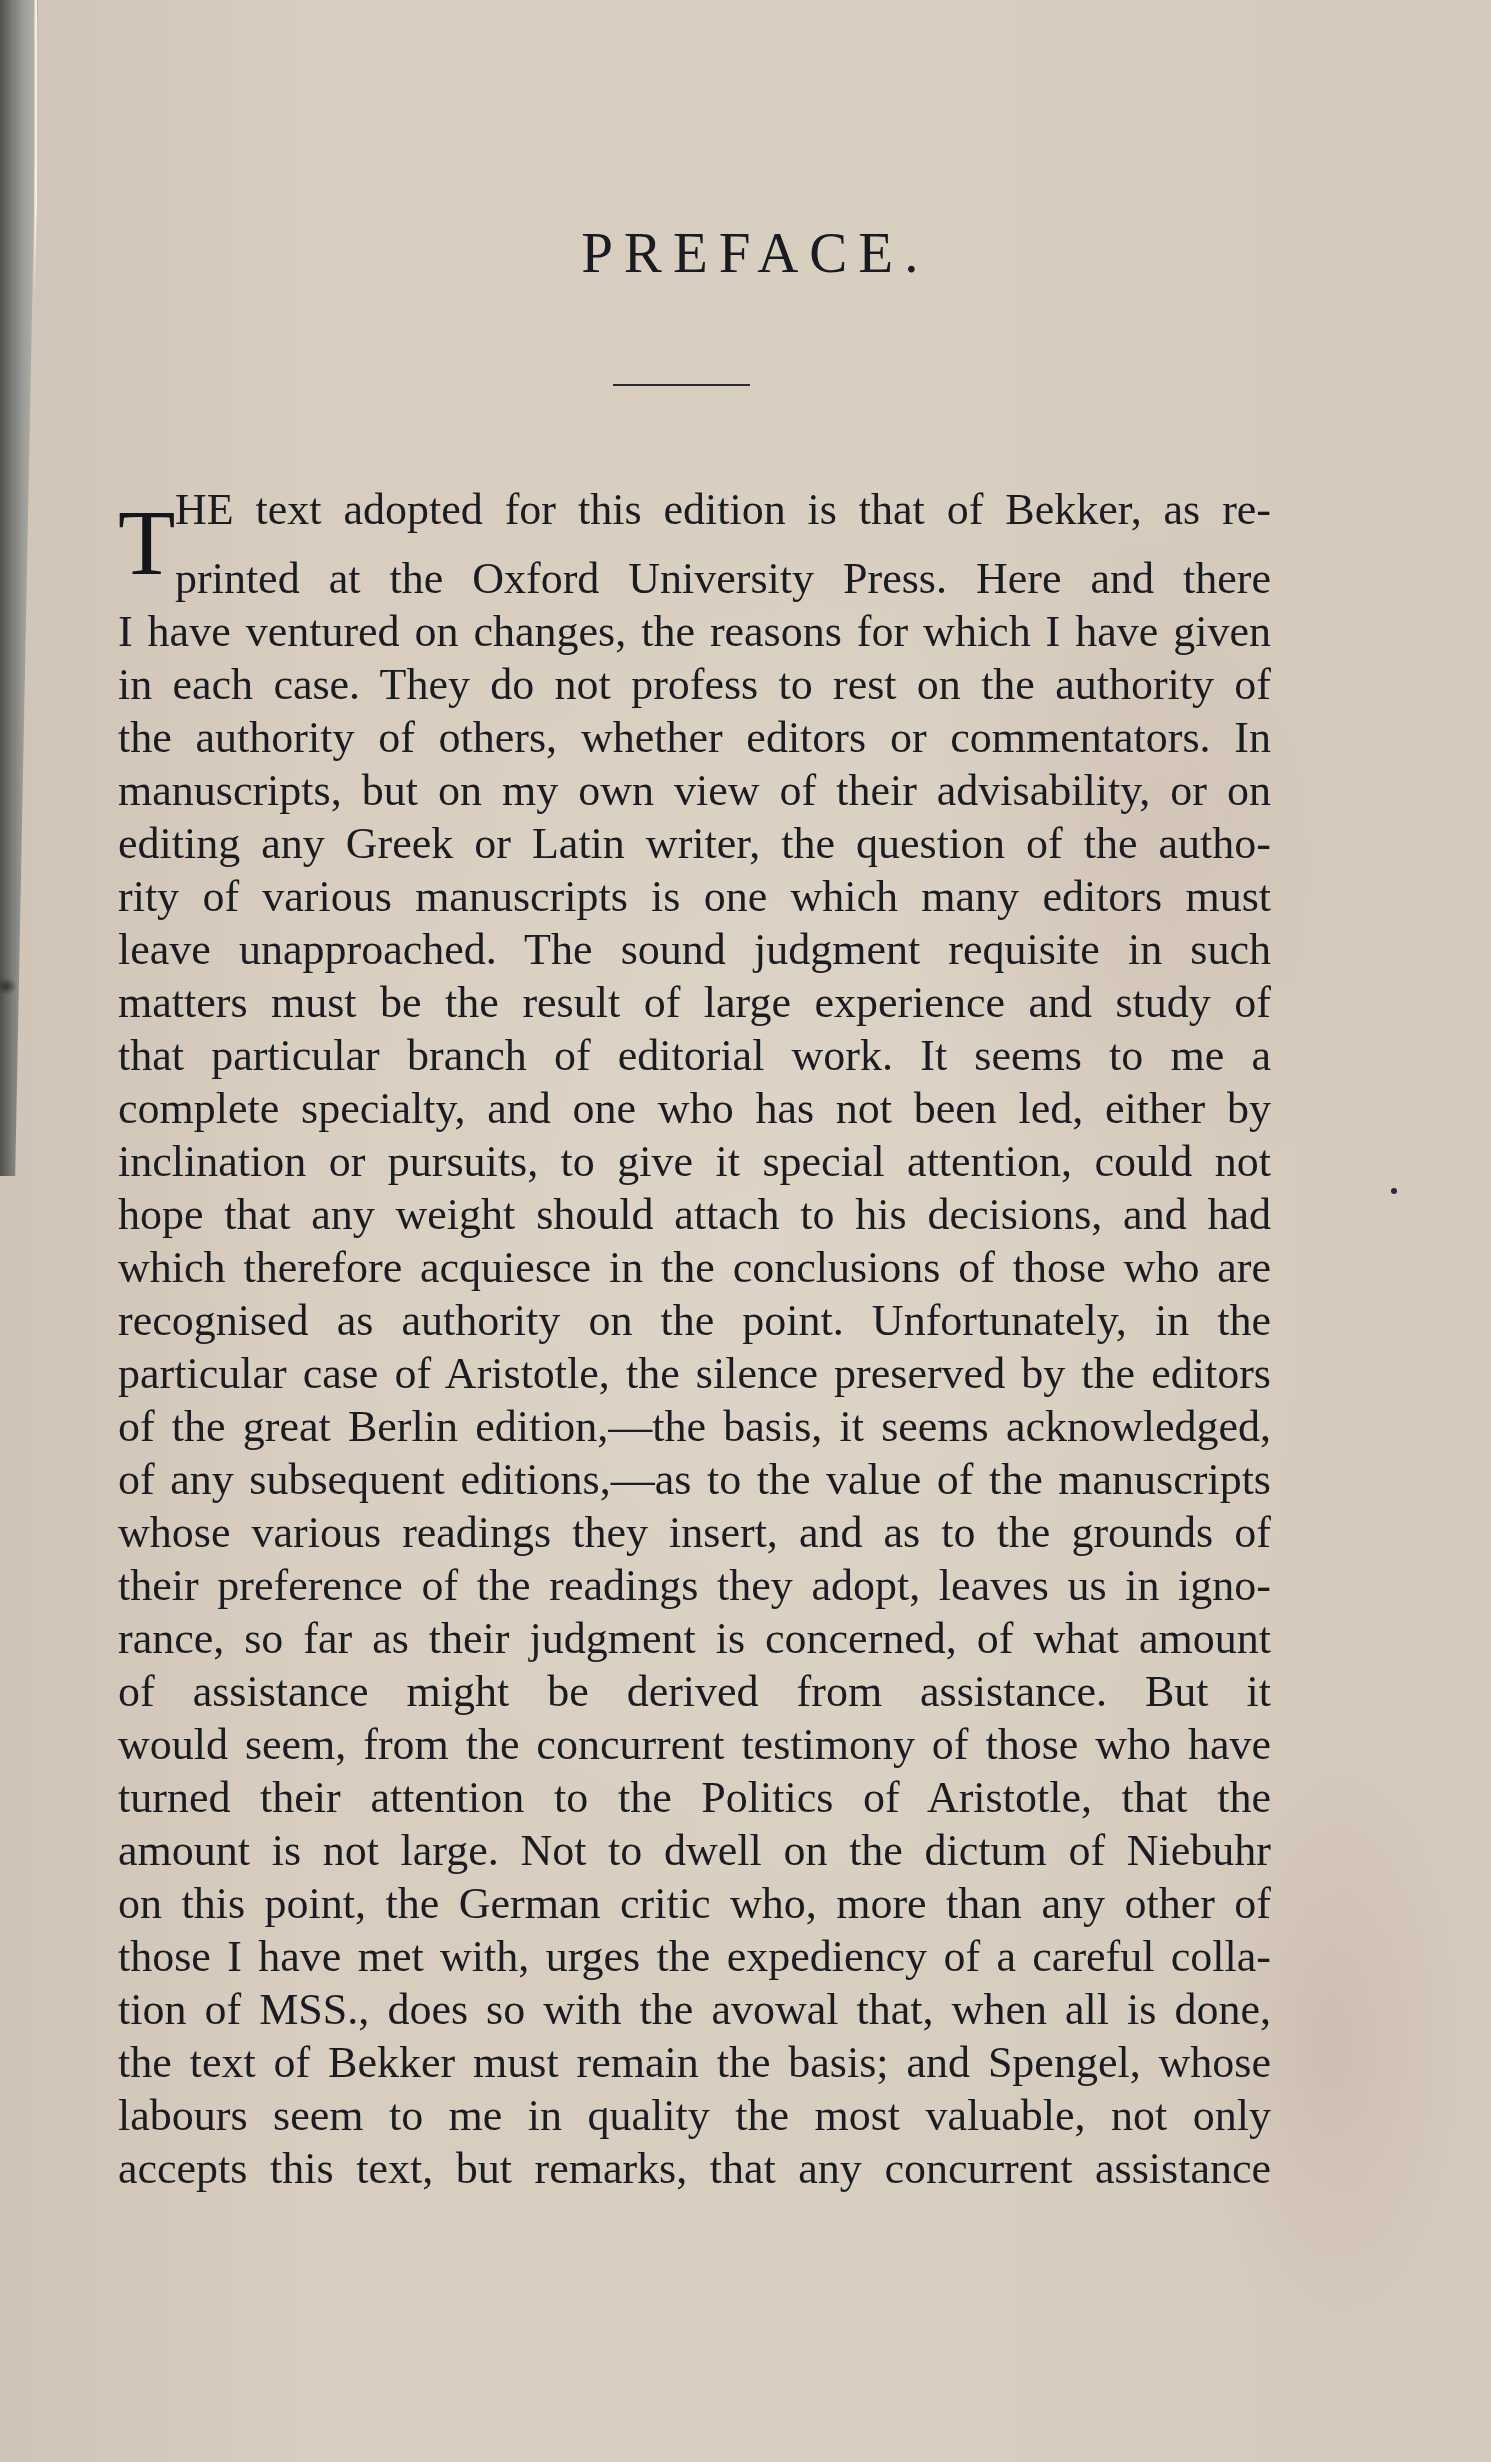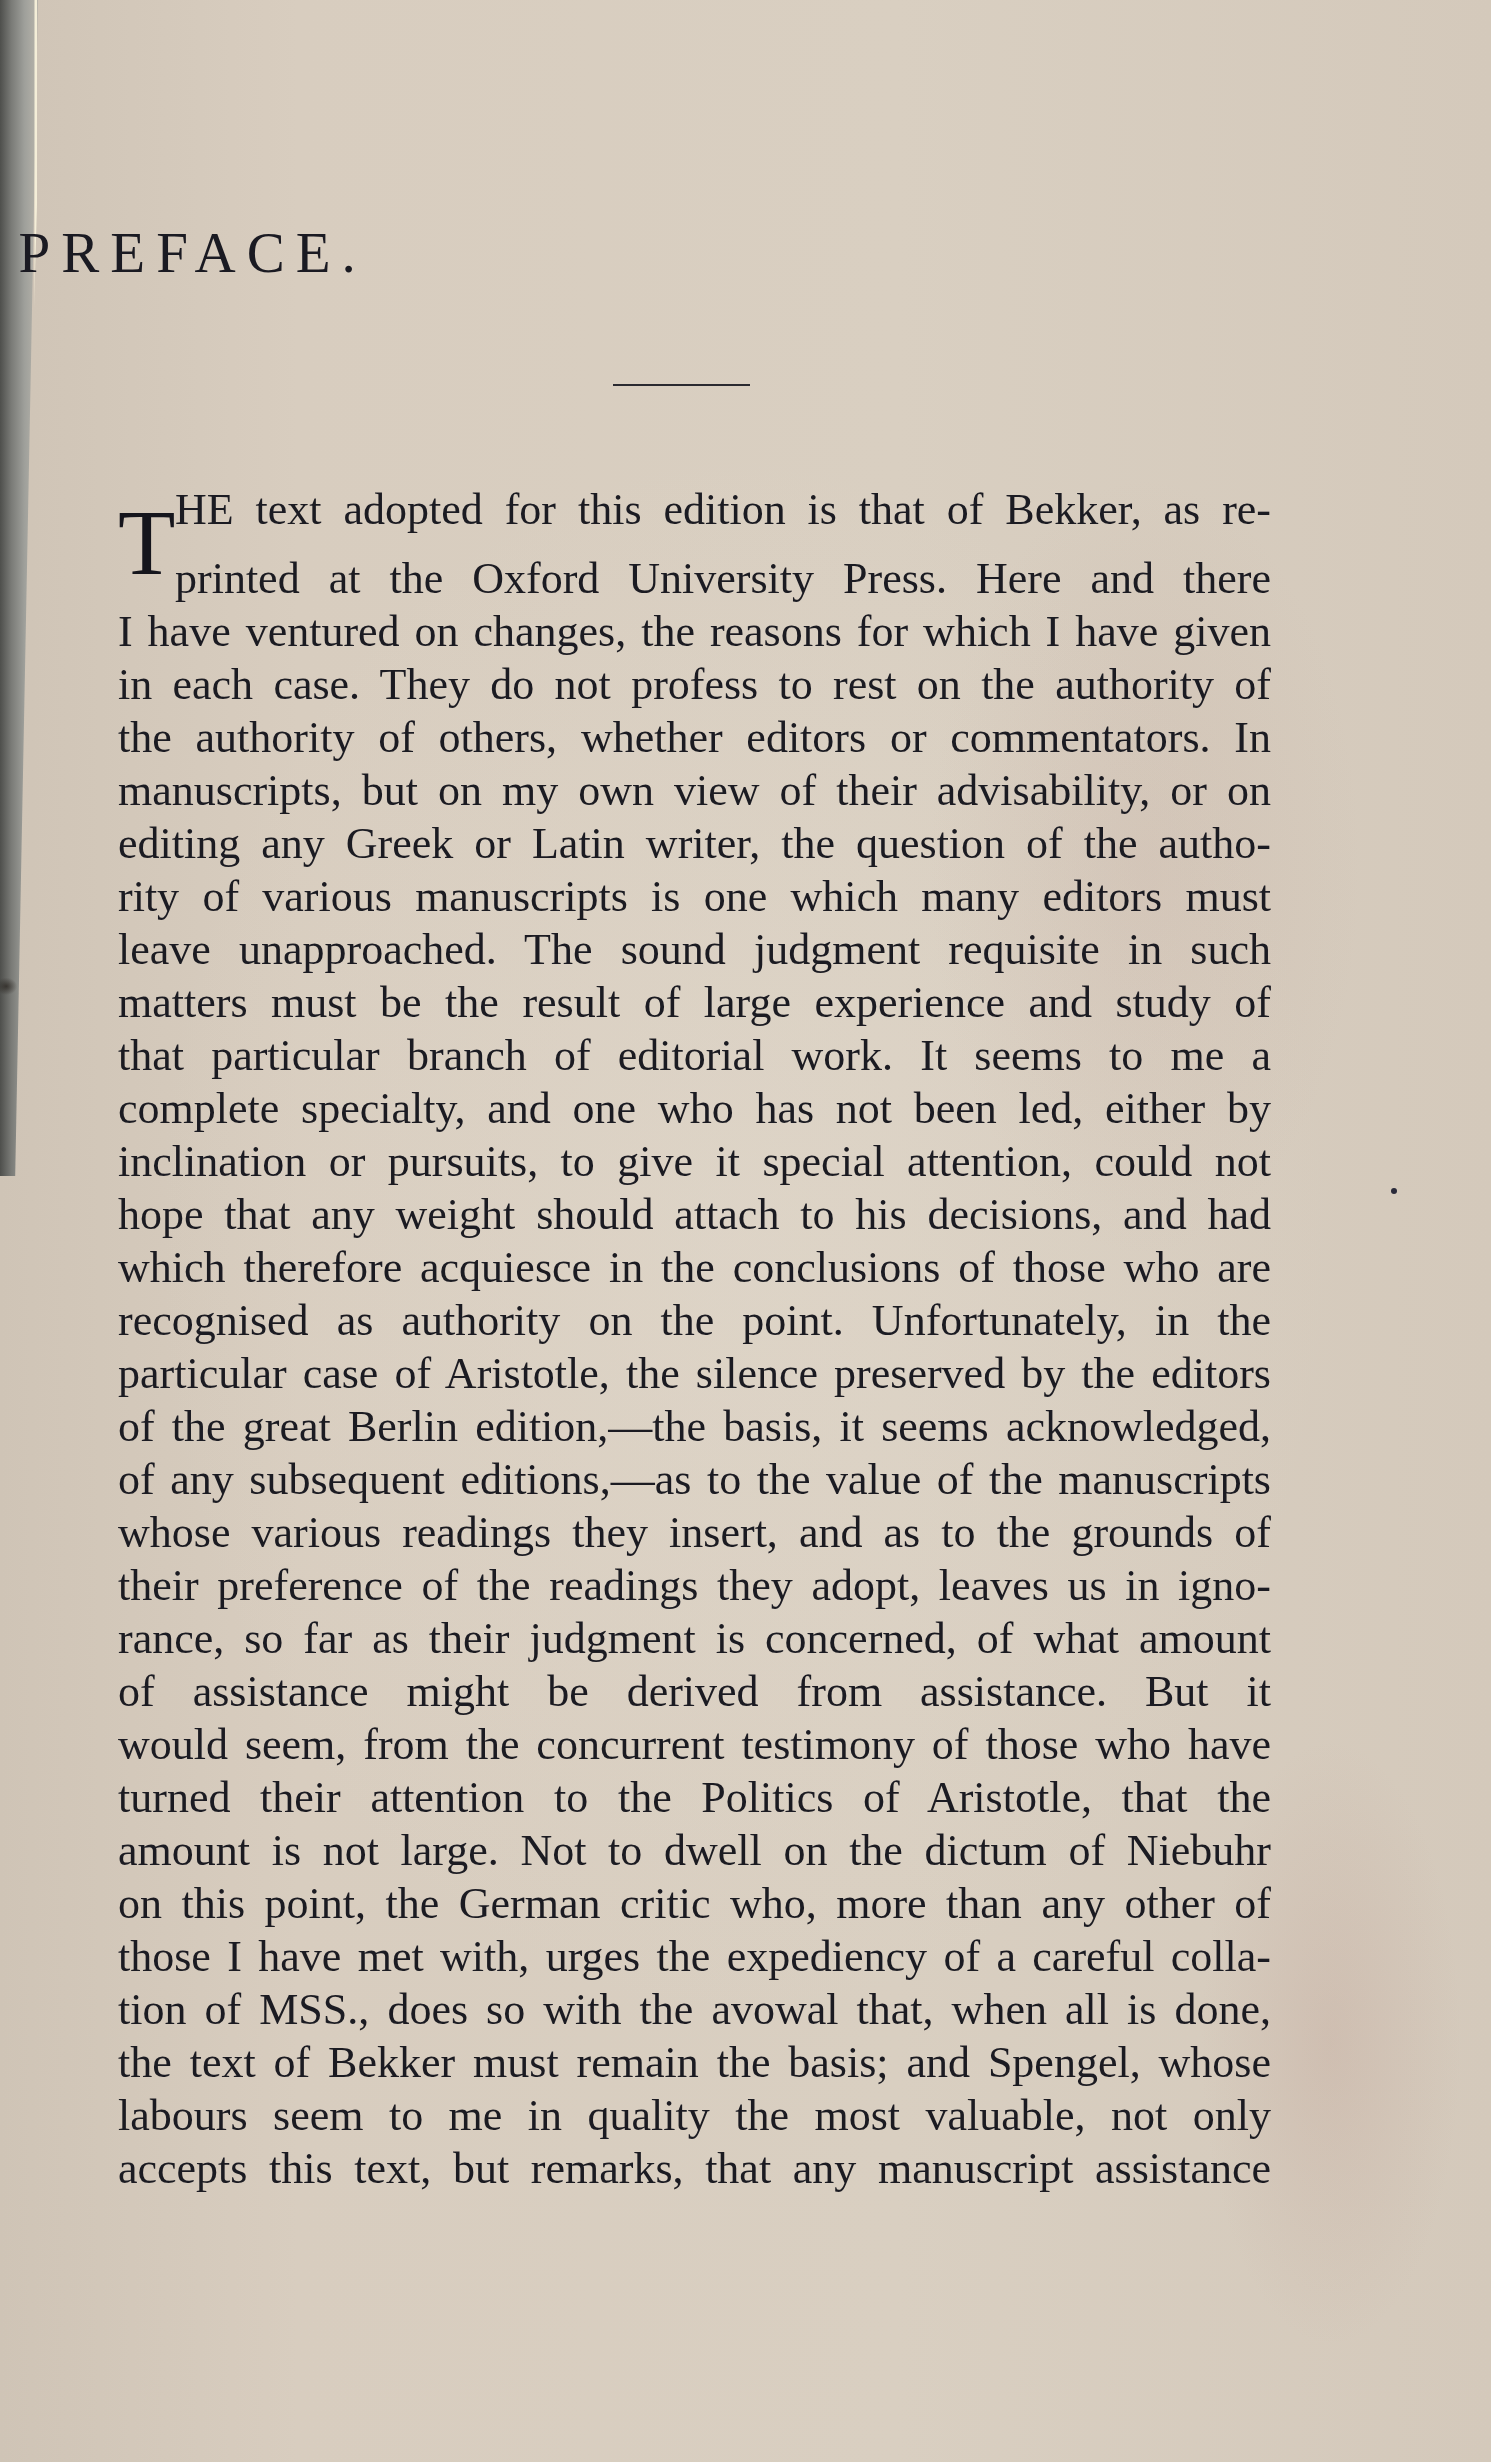--- a/index.html
+++ b/index.html
@@ -42,20 +42,21 @@
   .edge-marks {
     position: absolute;
     left: 0; top: 969px;
     width: 21px; height: 37px;
     background: radial-gradient(ellipse 11px 8.7px at 6.2px 17.3px, rgba(40,35,30,0.75), rgba(0,0,0,0) 100%);
   }
   .title {
     position: absolute;
     left: 0; width: 1492px;
     top: 220px;
+    text-align: center;
     font-size: 57px;
     letter-spacing: 11px;
     font-weight: normal;
     color: #1a1a22;
     padding-left: 18.6px;
     box-sizing: border-box;
   }
   .rule {
     position: absolute;
     left: 613px; top: 384px;
@@ -142,18 +143,18 @@
     <span class="line">rance, so far as their judgment is concerned, of what amount</span>
     <span class="line">of assistance might be derived from assistance.  But it</span>
     <span class="line">would seem, from the concurrent testimony of those who have</span>
     <span class="line"><span>turned their attention to the </span><span class="ital">Politics</span><span> of Aristotle, that the</span></span>
     <span class="line">amount is not large.  Not to dwell on the dictum of Niebuhr</span>
     <span class="line">on this point, the German critic who, more than any other of</span>
     <span class="line">those I have met with, urges the expediency of a careful colla-</span>
     <span class="line">tion of MSS., does so with the avowal that, when all is done,</span>
     <span class="line">the text of Bekker must remain the basis; and Spengel, whose</span>
     <span class="line">labours seem to me in quality the most valuable, not only</span>
-    <span class="line last">accepts this text, but remarks, that any manuscript assistance</span>
+    <span class="line last">accepts this text, but remarks, that any concurrent assistance</span>
   </div>
 
   <div class="stray-dot"></div>
 </div>
 
 
 </body></html>

